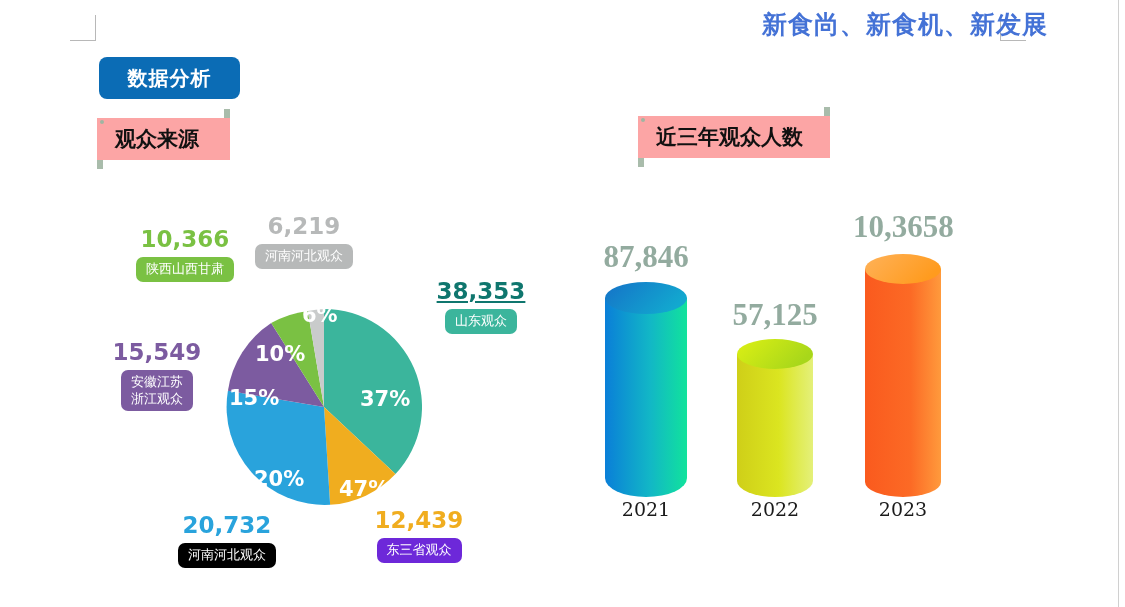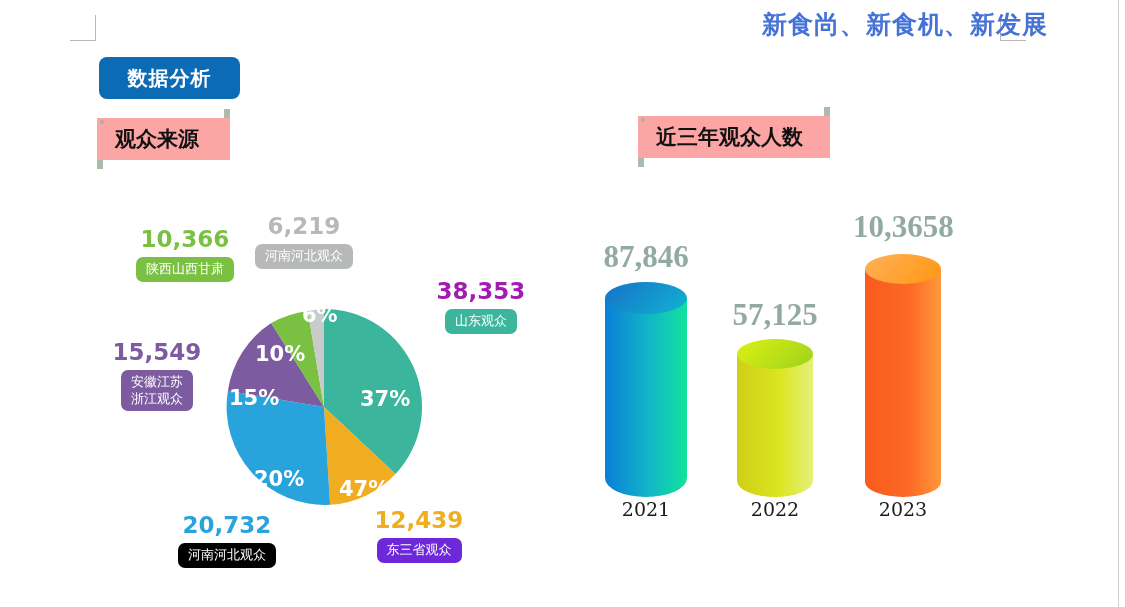--- a/index.html
+++ b/index.html
@@ -249,21 +249,21 @@
     <div class="value" style="color:#29a3dc;">20,732</div>
     <span class="pill" style="background:#000000;">河南河北观众</span>
   </div>
 
   <div class="callout align-center" style="left:365px; top:508px; width:108px;">
     <div class="value" style="color:#f0ad1f;">12,439</div>
     <span class="pill" style="background:#6d28d9;">东三省观众</span>
   </div>
 
   <div class="callout align-center" style="left:427px; top:279px; width:108px;">
-    <div class="value" style="color:#a21caf;">38,353</div>
+    <div class="value" style="color:#0f766e;text-decoration:underline;">38,353</div>
     <span class="pill" style="background:#3bb59c;">山东观众</span>
   </div>
 
   <div id="bar-chart">
 
     <div class="bar-group" style="left:45px; width:82px; height:360px;">
       <div class="bar-value" style="left:-3px; bottom:280px; width:88px;">87,846</div>
       <div class="cyl" style="left:0px;">
         <svg width="82" height="215" viewBox="0 0 82 215">
           <defs>

